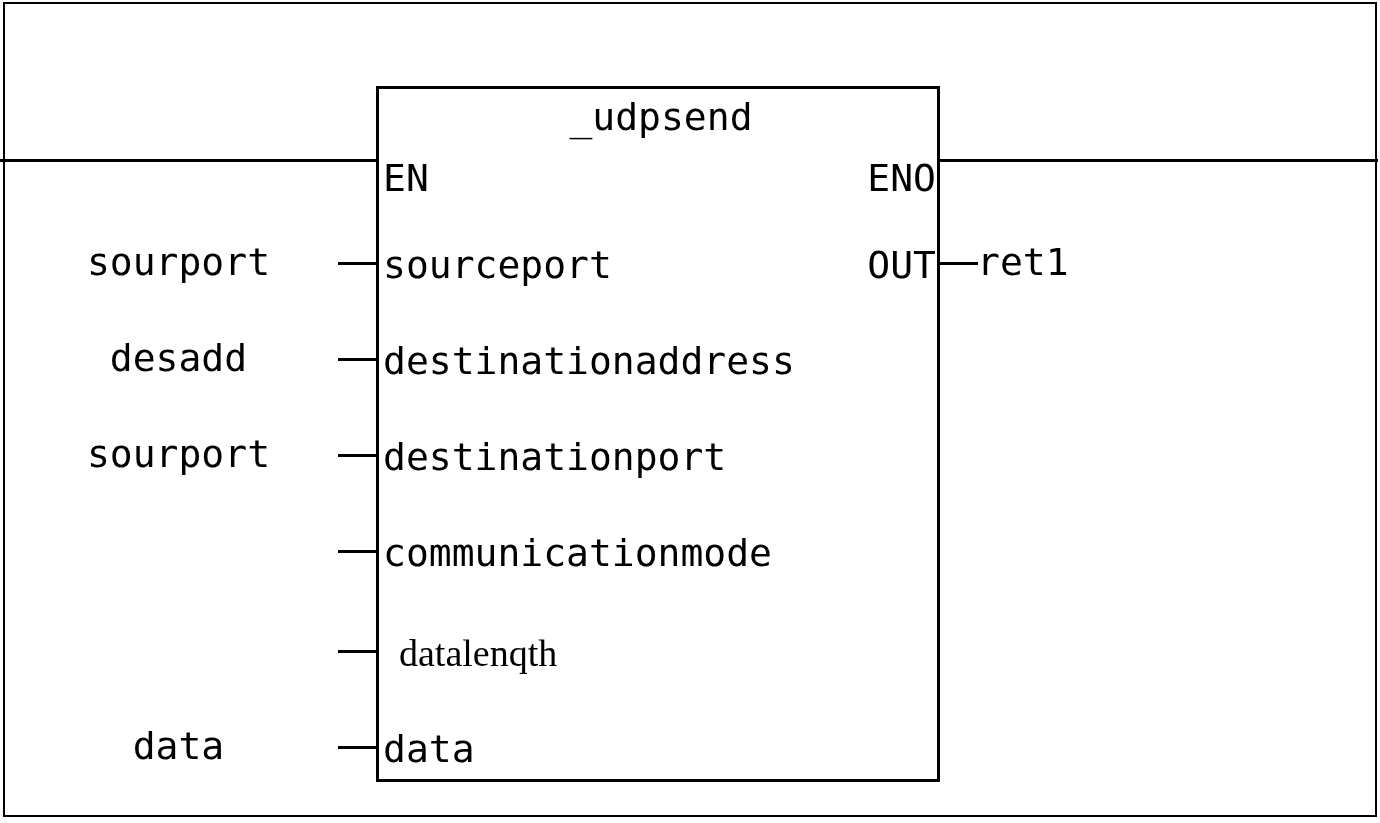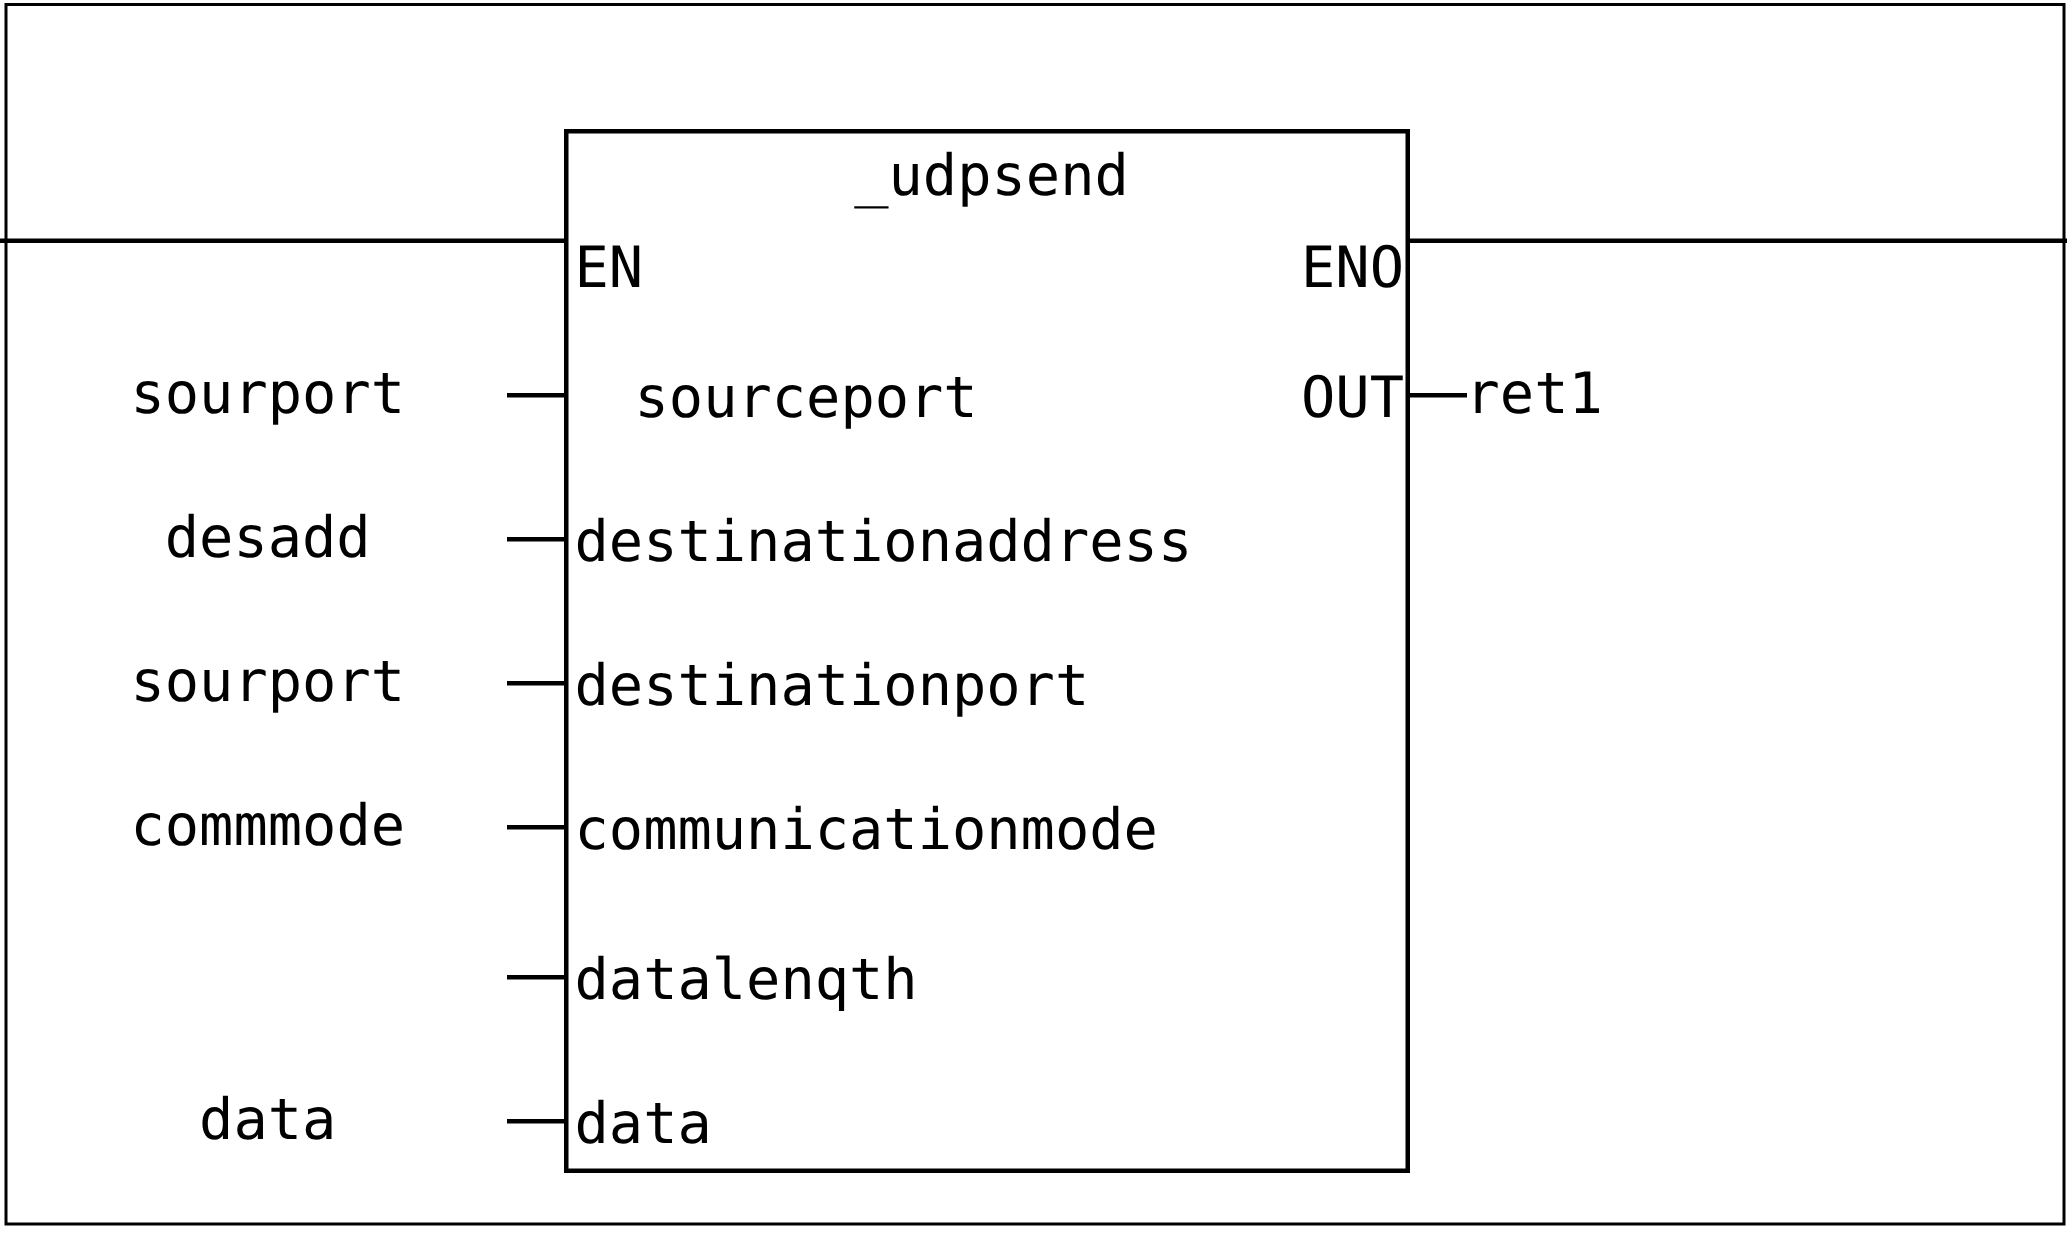--- a/index.html
+++ b/index.html
@@ -122,36 +122,35 @@
   <div class="wire-stub" style="left:338px; top:454px; width:40px;"></div>
   <div class="wire-stub" style="left:338px; top:550px; width:40px;"></div>
   <div class="wire-stub" style="left:338px; top:650px; width:40px;"></div>
   <div class="wire-stub" style="left:338px; top:746px; width:40px;"></div>
 
   <div class="wire-stub" style="left:938px; top:262px; width:40px;"></div>
 
   <div class="var-left" style="top:240px;">sourport</div>
   <div class="var-left" style="top:336px;">desadd</div>
   <div class="var-left" style="top:432px;">sourport</div>
-  <div class="var-left" style="top:528px;">commmode</div>
   <div class="var-left" style="top:724px;">data</div>
 
   <div class="var-right" style="top:240px;">ret1</div>
 
   <div class="fb-block">
 
     <div class="fb-title" style="top:6px;">_udpsend</div>
 
     <div class="pin-in" style="left:4px; top:67px;">EN</div>
     <div class="pin-out" style="left:224px; top:67px;">ENO</div>
 
-    <div class="pin-in" style="left:4px; top:154px;margin-left:40px;">sourceport</div>
+    <div class="pin-in" style="left:4px; top:154px;">sourceport</div>
     <div class="pin-in" style="left:4px; top:250px;">destinationaddress</div>
     <div class="pin-in" style="left:4px; top:346px;">destinationport</div>
     <div class="pin-in" style="left:4px; top:442px;">communicationmode</div>
-    <div class="pin-in" style="left:4px; top:542px;">datalenqth</div>
+    <div class="pin-in" style="left:20px; top:542px;font-family:Liberation Serif, serif;">datalenqth</div>
     <div class="pin-in" style="left:4px; top:638px;">data</div>
 
     <div class="pin-out" style="left:224px; top:154px;">OUT</div>
 
   </div>
 
 </div>
 
 </body></html>

